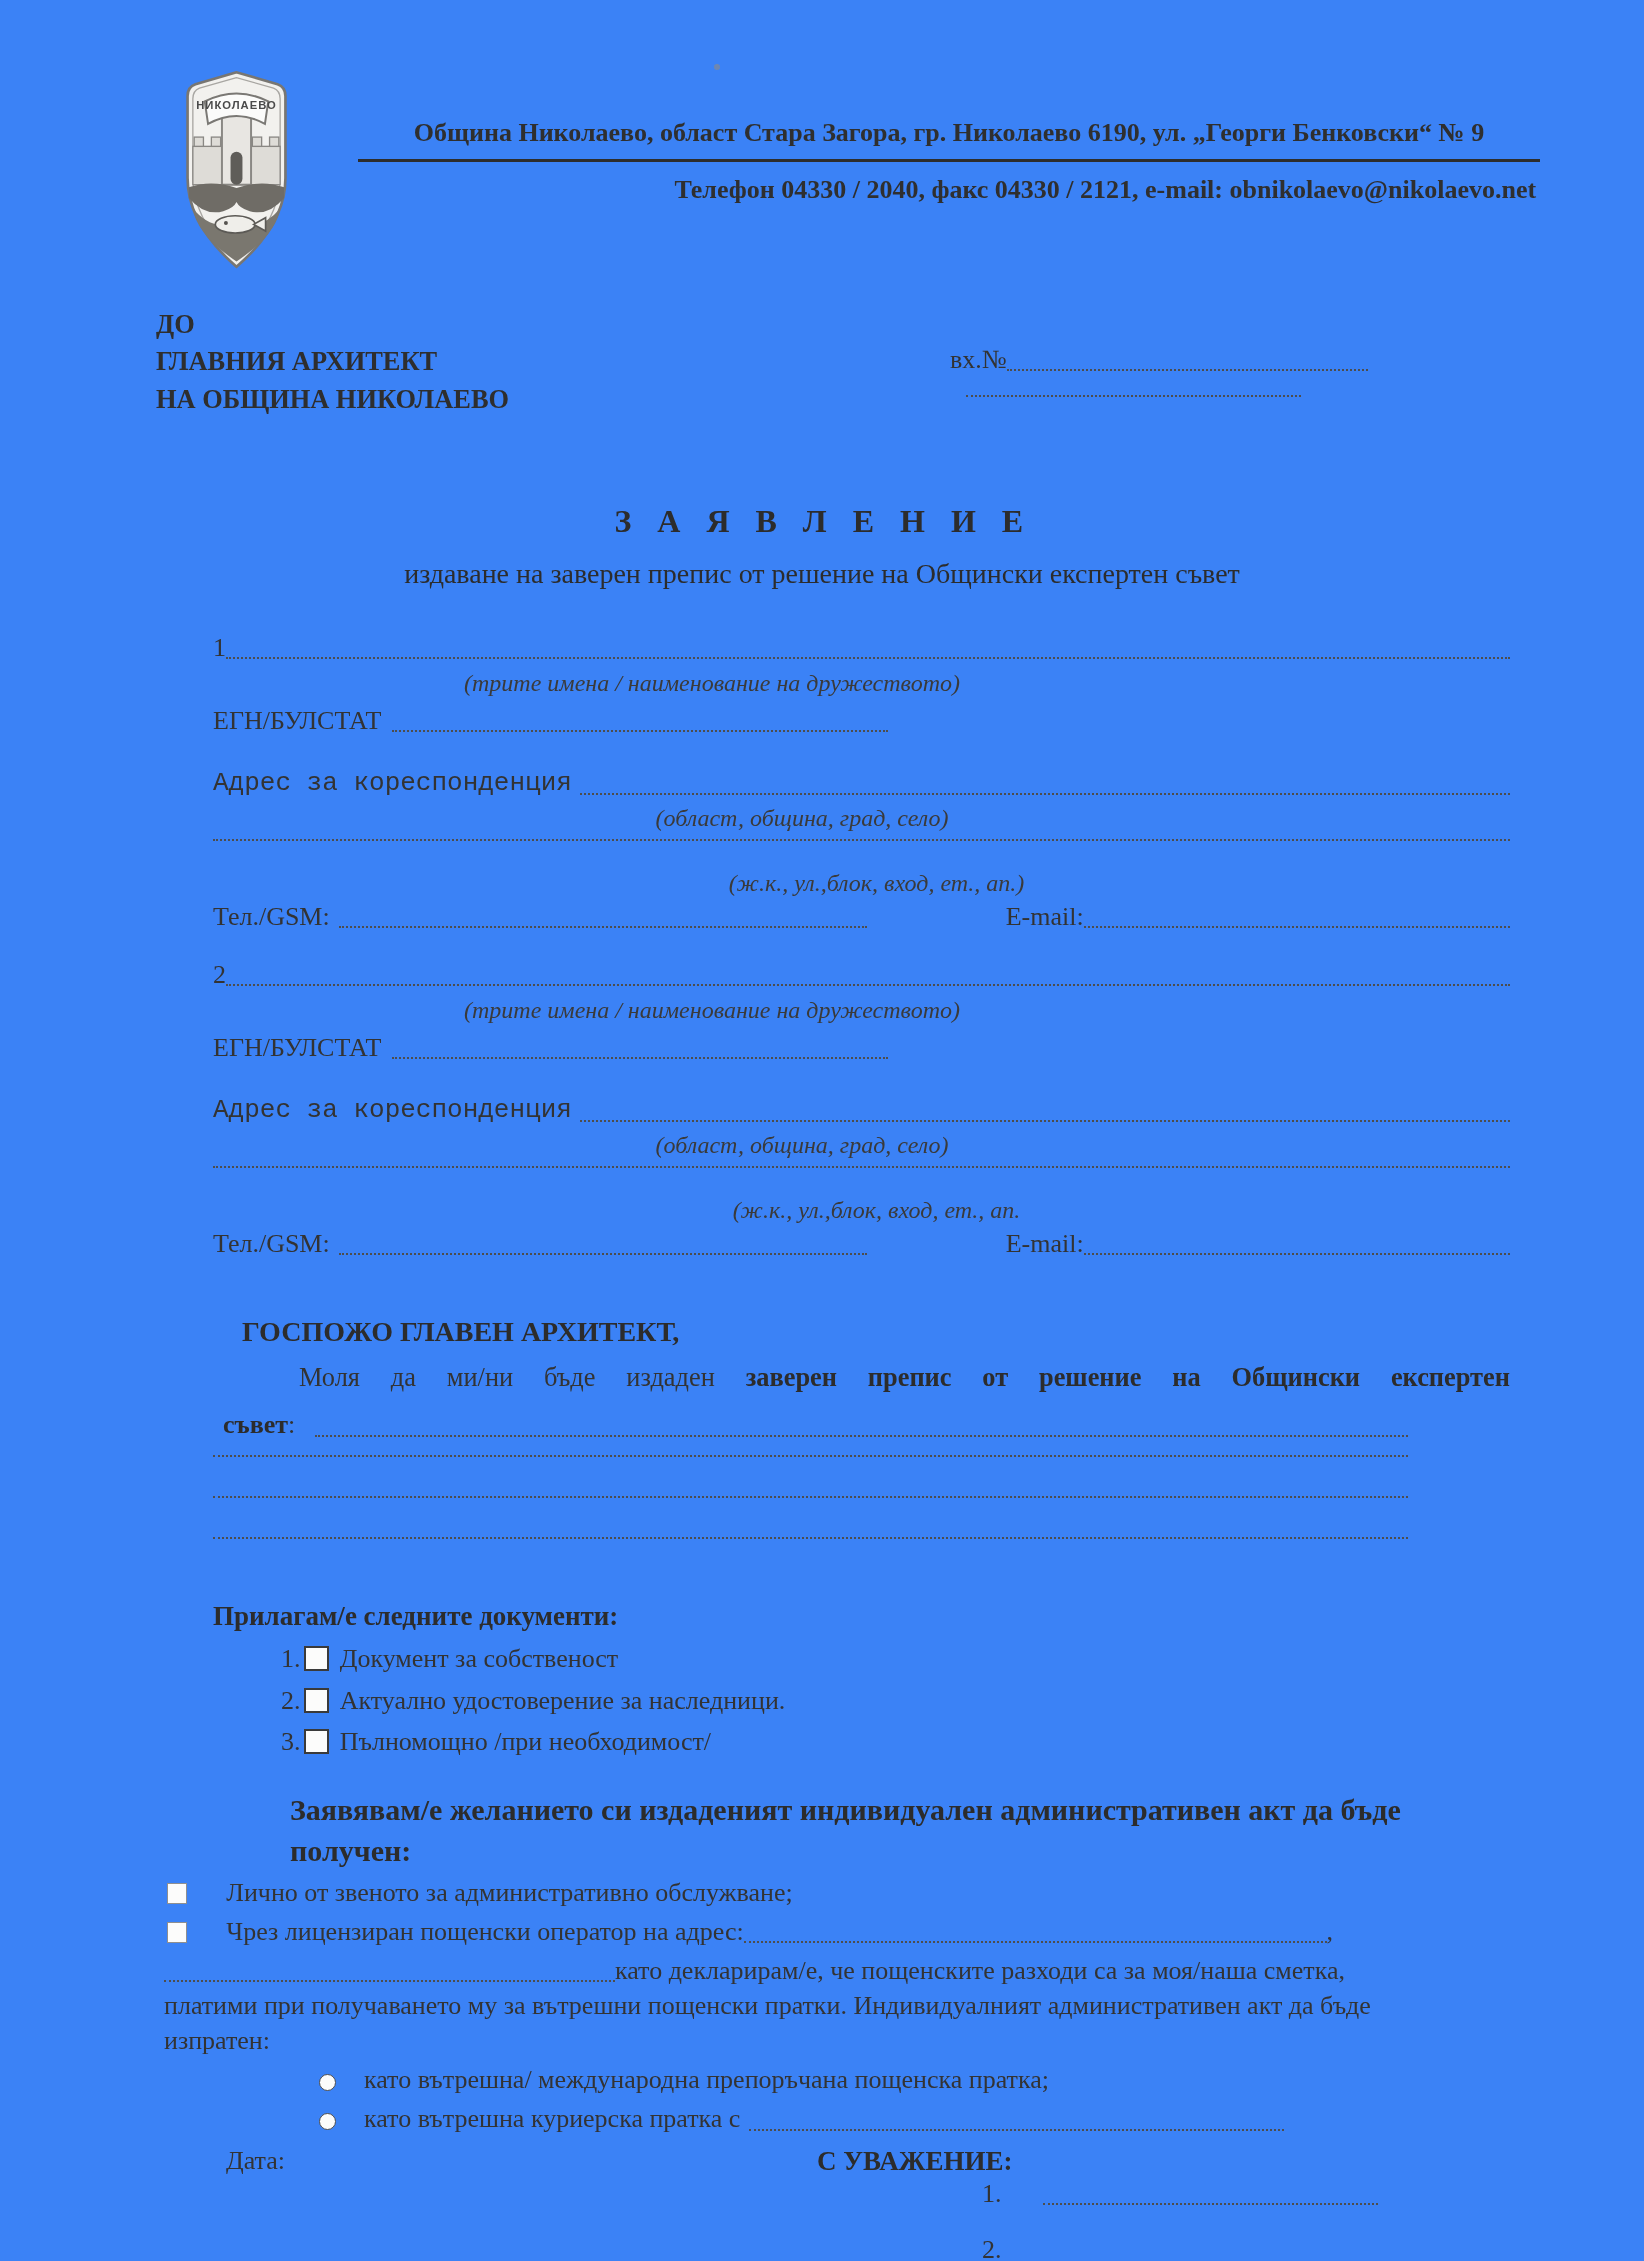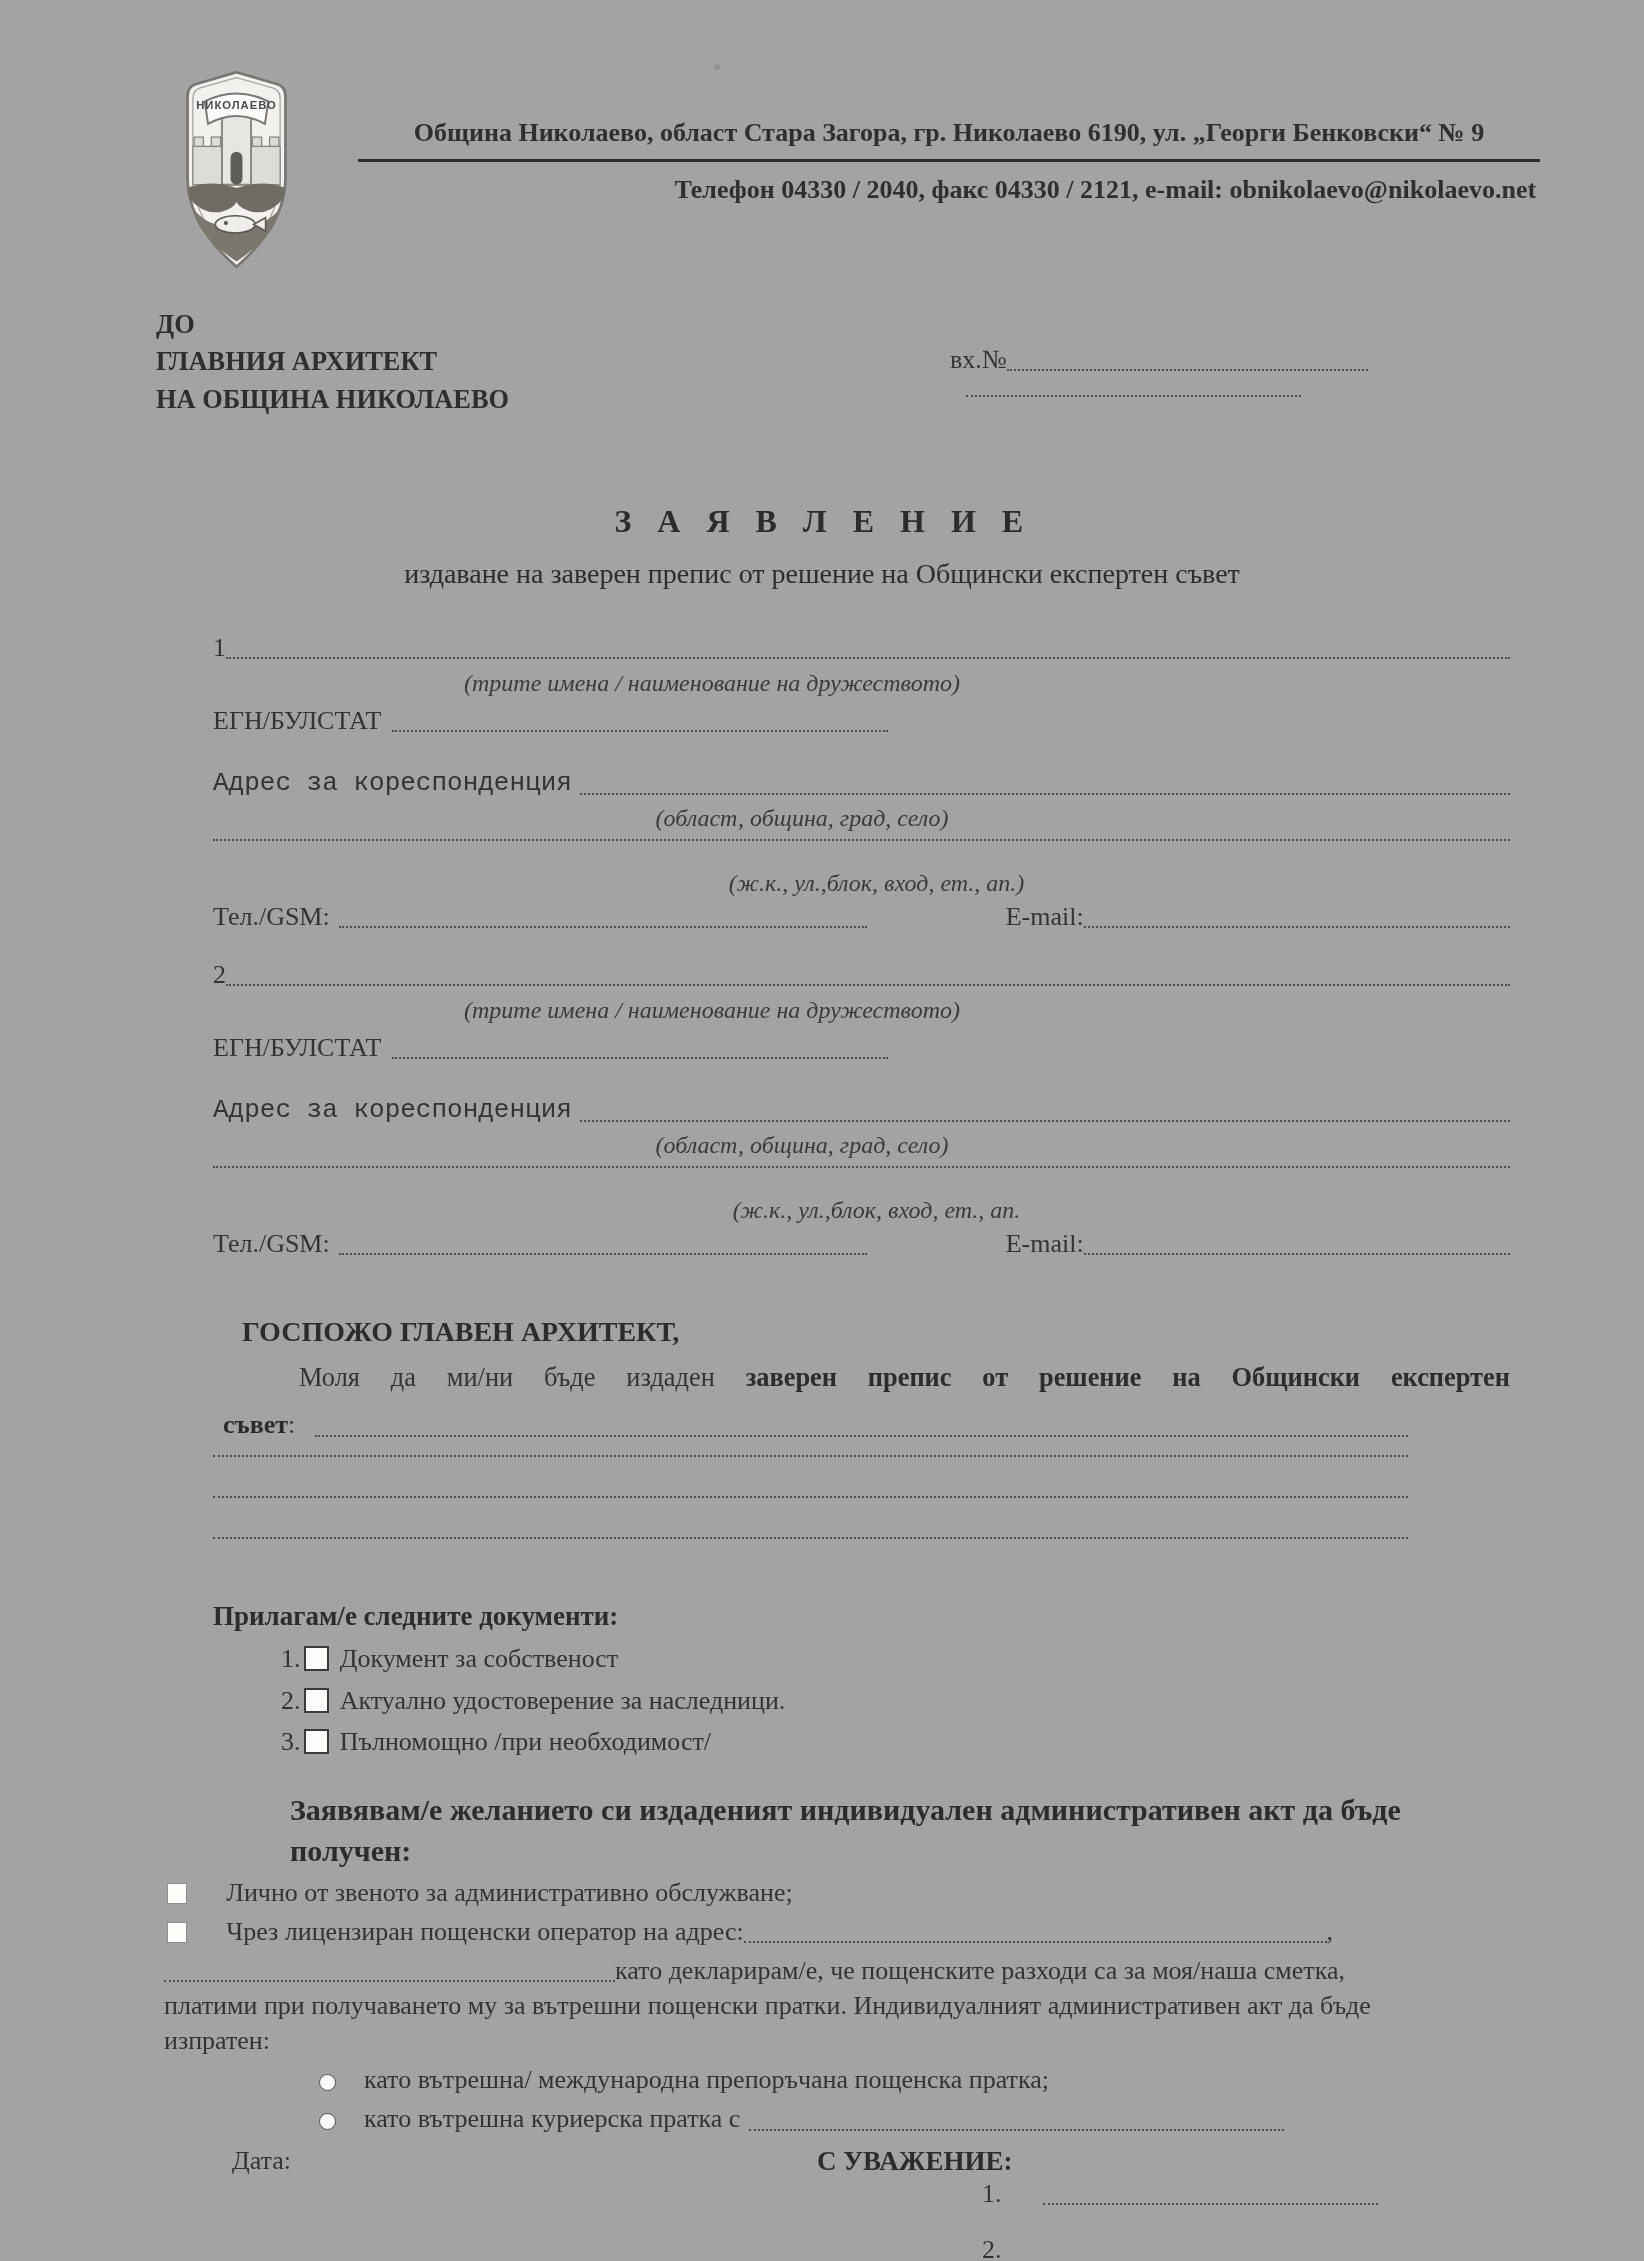--- a/index.html
+++ b/index.html
@@ -1,18 +1,18 @@
 <!DOCTYPE html>
 <html lang="bg" style="font-size:10.3px"><head>
 <meta charset="utf-8">
 <style>
   html,body { margin:0; padding:0; background:#e8e8e6; }
   .page {
     position:relative; width:1644px; height:2261px;
-    background:#a3a3a3; color:#333;
+    background:#3b82f6; color:#333;
     font-family:"Liberation Serif", serif;
     font-size:26px; line-height:1.35;
     overflow:hidden; margin:0 auto;
   }
   .speck { position:absolute; left:714px; top:64px; width:5.8px; height:5.8px;
     border-radius:50%; background:#8a8a8a; opacity:.65; }
 
   
   .header { position:relative; height:277px; }
   .logo { position:absolute; left:169px; top:67px; width:135px; height:205px; }
@@ -90,21 +90,21 @@
   .decl-a .dots { flex:0 0 451px; }
   .decl-b, .decl-c { margin-top:0; }
   .sub-opt { display:flex; align-items:flex-end; margin:3.9px 0 0 155px; }
   .sub-opt .circ { flex:0 0 auto; width:15px; height:15px; border:1.9px solid #4f4f4f;
     border-radius:50%; margin:0 0 6.4px 0; background:#fcfcfb; }
   .sub-opt .txt { margin-left:28px; white-space:nowrap; }
   .sub-opt .dots { flex:0 0 535px; margin-left:9px; }
 
   
   .footer { position:relative; margin:6.4px 134px 0 213px; height:167px; }
-  .date-label { position:absolute; left:19px; top:0; }
+  .date-label { position:absolute; left:13px; top:0; }
   .regards { position:absolute; left:604px; top:0; font-weight:bold; font-size:27px; color:#2c2c2c; }
   .sig { position:absolute; left:769px; display:flex; align-items:flex-end; width:451px; }
   .sig.s1 { top:33px; } .sig.s2 { top:89px; }
   .sig .dots { flex:0 0 335px; margin-left:41px; }
 </style>
 </head>
 <body>
 
 <div class="page">
   <div class="speck"></div>

